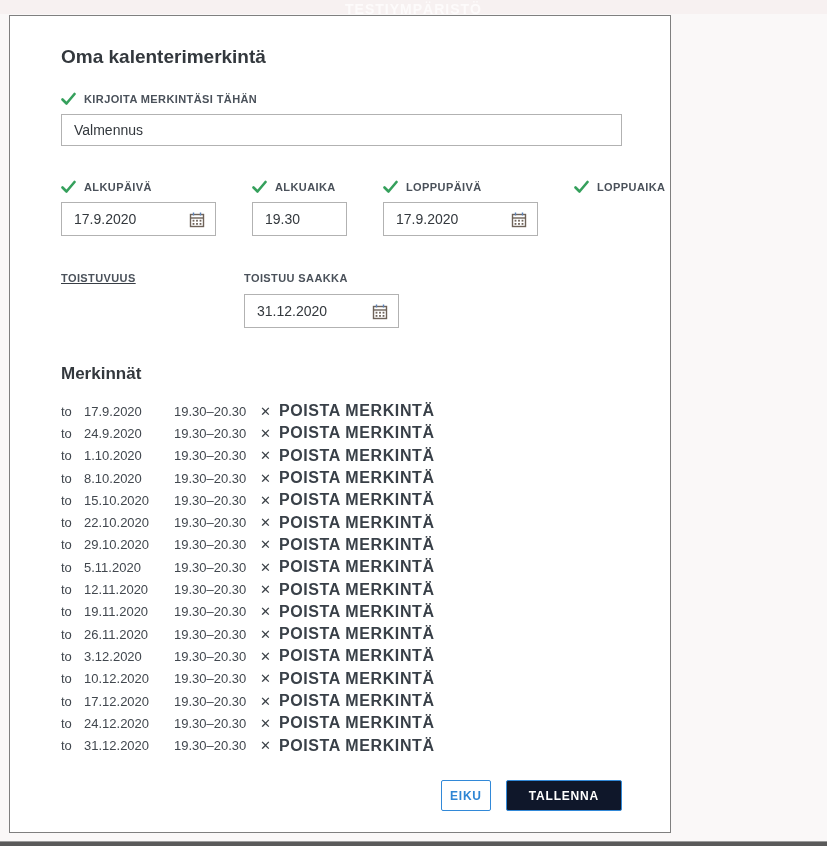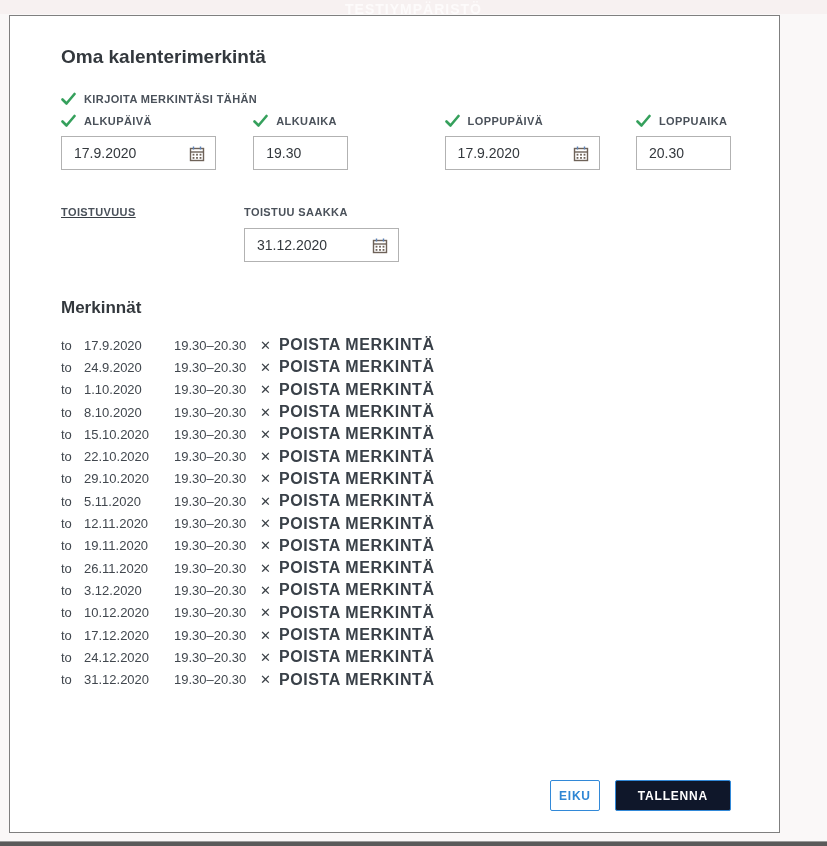--- a/index.html
+++ b/index.html
@@ -16,21 +16,21 @@
   }
   .env-band span {
     display: inline-block; margin-top: -7px;
     color: #fdfbfb; font-weight: bold; font-size: 14px; letter-spacing: 1px;
   }
   .bottom-bar {
     position: absolute; left: 0; bottom: 0; width: 100%; height: 5px;
     background: #5a5a5a; border-top: 1px solid #9a9a9a;
   }
   .modal {
-    position: absolute; left: 9px; top: 15px; width: 771px; height: 818px;
+    position: absolute; left: 9px; top: 15px; width: 662px; height: 818px;
     background: #ffffff; border: 1px solid #7f7f7f;
   }
   .modal-inner { position: relative; width: 100%; height: 100%; padding: 30px 48px 0 51px; }
   .dialog-title { font-size: 19px; font-weight: bold; color: #33383d; margin-bottom: 24px; }
   .field-label-row { display: flex; align-items: center; gap: 8px; margin-bottom: 9px; }
   .field-label {
     font-size: 11px; font-weight: bold; color: #4a515a; letter-spacing: 0.4px;
   }
   .check-icon { width: 15px; height: 13px; flex: 0 0 auto; }
   .text-input {
@@ -116,20 +116,23 @@
   <div class="modal-inner">
 
     <h1 class="dialog-title">Oma kalenterimerkintä</h1>
 
     <div class="field-label-row">
       <svg class="check-icon" viewBox="0 0 15 13">
           <use href="#icon-check"></use>
         </svg>
       <span class="field-label">KIRJOITA MERKINTÄSI TÄHÄN</span>
     </div>
+    <div class="name-input-wrap">
+      <input class="text-input" type="text" value="Valmennus" style="">
+    </div>
 
     <div class="fields-row">
       <div class="field-group fg-1">
         <div class="field-label-row">
           <svg class="check-icon" viewBox="0 0 15 13">
               <use href="#icon-check"></use>
             </svg>
           <span class="field-label">ALKUPÄIVÄ</span>
         </div>
         <div class="boxfield w-date">
@@ -164,23 +167,20 @@
             </svg>
         </div>
       </div>
       <div class="field-group fg-4">
         <div class="field-label-row">
           <svg class="check-icon" viewBox="0 0 15 13">
               <use href="#icon-check"></use>
             </svg>
           <span class="field-label">LOPPUAIKA</span>
         </div>
-        <div class="boxfield w-time">
-          <span>20.30</span>
-        </div>
       </div>
     </div>
 
     <div class="recur-row">
       <div class="field-group rg-1">
         <div class="field-label-row">
           <span class="field-label">TOISTUVUUS</span>
         </div>
       </div>
       <div class="field-group rg-2">

